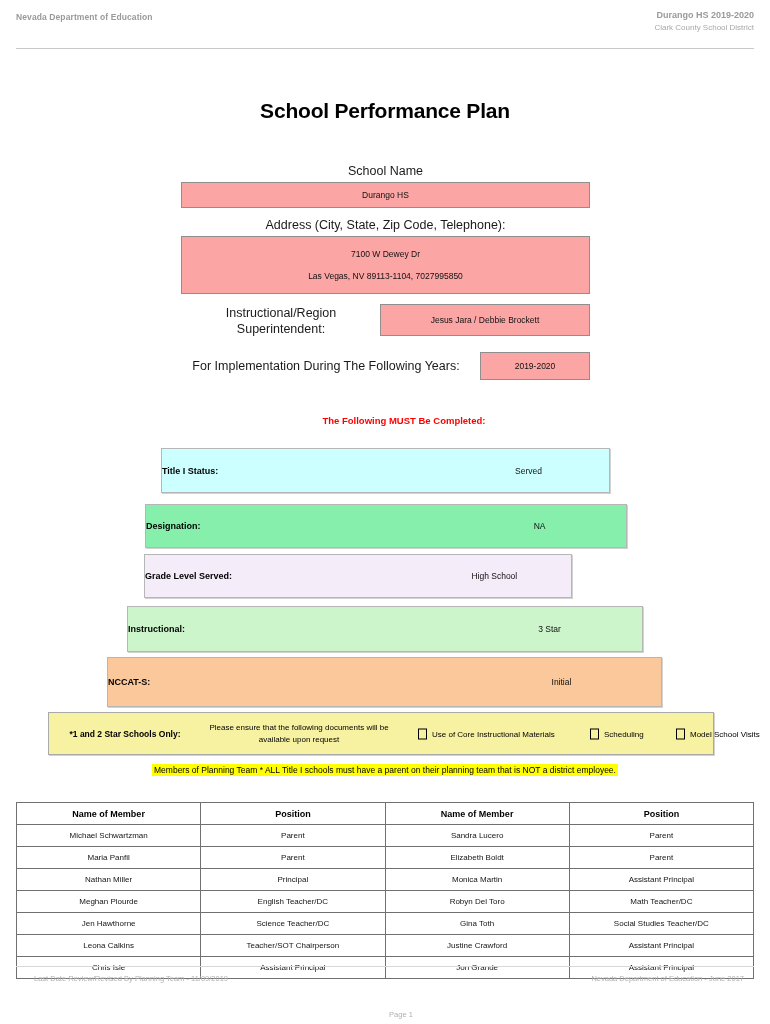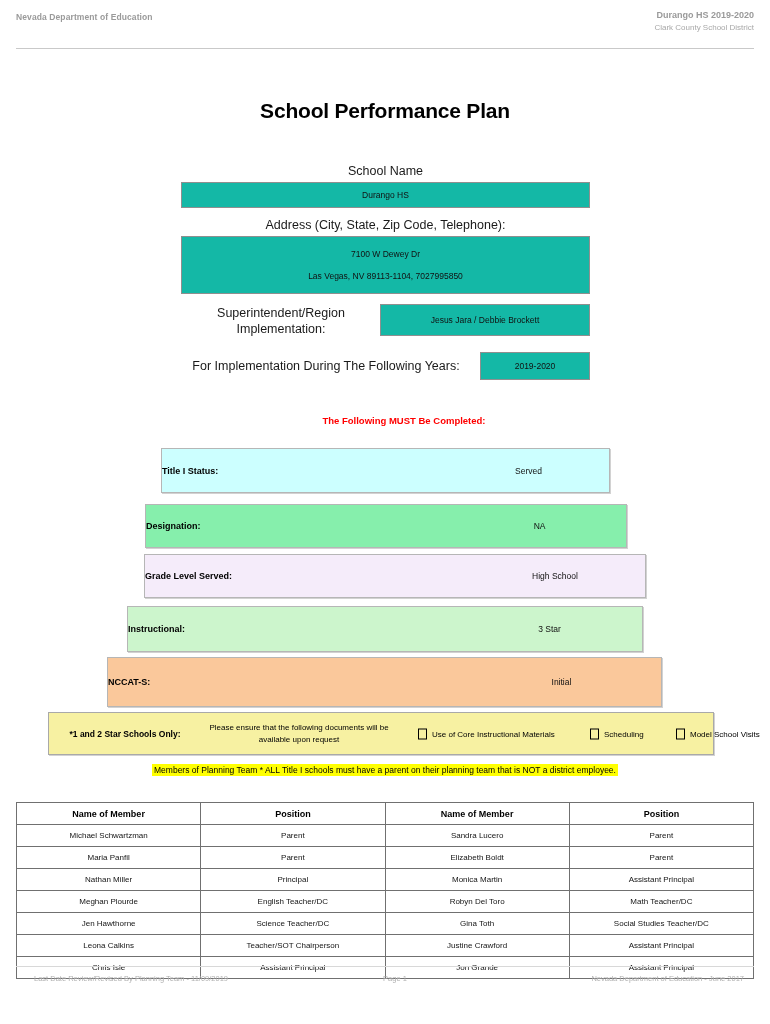--- a/index.html
+++ b/index.html
@@ -78,21 +78,21 @@
   .field-label {
     position: absolute;
     text-align: center;
     font-size: 12.5px;
     color: #1a1a1a;
   }
   .field-box {
     position: absolute;
     border: 1px solid #8f8f8f;
     box-sizing: border-box;
-    background: #14b8a6;
+    background: #fca5a5;
     font-size: 8.5px;
     text-align: center;
     color: #111111;
     display: flex;
     flex-direction: column;
     align-items: center;
     justify-content: center;
   }
   .field-box .row { line-height: 1.05; }
   .field-box .row + .row { margin-top: 13px; }
@@ -145,21 +145,21 @@
     top: 50%;
     transform: translateY(-50%);
     width: 36%;
     text-align: center;
     font-size: 8.5px;
     color: #111111;
   }
 
   #bar-title1      { top: 448px; left: 161px; width: 449px; height: 45px; }
   #bar-designation { top: 504px; left: 145px; width: 482px; height: 44px; }
-  #bar-grade       { top: 554px; left: 144px; width: 502px; height: 44px; }
+  #bar-grade       { top: 554px; left: 144px; width: 428px; height: 44px; }
   #bar-class       { top: 606px; left: 127px; width: 516px; height: 46px; }
   #bar-nccat       { top: 657px; left: 107px; width: 555px; height: 50px; }
 
   
   #star-box {
     position: absolute;
     top: 712px;
     left: 48px;
     width: 666px;
     height: 43px;
@@ -261,21 +261,21 @@
   .doc-footer {
     position: absolute;
     top: 974px;
     left: 16px;
     right: 16px;
     height: 14px;
     font-size: 7.5px;
     color: #b0b0b0;
   }
   .ft-left   { position: absolute; left: 18px; }
-  .ft-center { position: absolute; left: 10px; width: 738px; text-align: center; }
+  .ft-center { position: absolute; left: 16px; width: 738px; text-align: center; margin-top: 36px; }
   .ft-right  { position: absolute; right: 10px; }
 </style>
 </head>
 <body>
 
 <div class="page">
 
   <div class="doc-header">
     <div class="hdr-left">Nevada Department of Education</div>
     <div class="hdr-right">
@@ -291,21 +291,21 @@
   <div class="field-box" id="school-name-box">
     <div class="row">Durango HS</div>
   </div>
 
   <div class="field-label" id="address-label">Address (City, State, Zip Code, Telephone):</div>
   <div class="field-box" id="address-box">
     <div class="row">7100 W Dewey Dr</div>
     <div class="row">Las Vegas, NV  89113-1104, 7027995850</div>
   </div>
 
-  <div class="field-label" id="supt-label">Superintendent/Region Implementation:</div>
+  <div class="field-label" id="supt-label">Instructional/Region Superintendent:</div>
   <div class="field-box" id="supt-box">
     <div class="row">Jesus Jara / Debbie Brockett</div>
   </div>
 
   <div class="field-label" id="years-label">For Implementation During The Following Years:</div>
   <div class="field-box" id="years-box">
     <div class="row">2019-2020</div>
   </div>
 
   <div class="must-note">The Following MUST Be Completed:</div>

